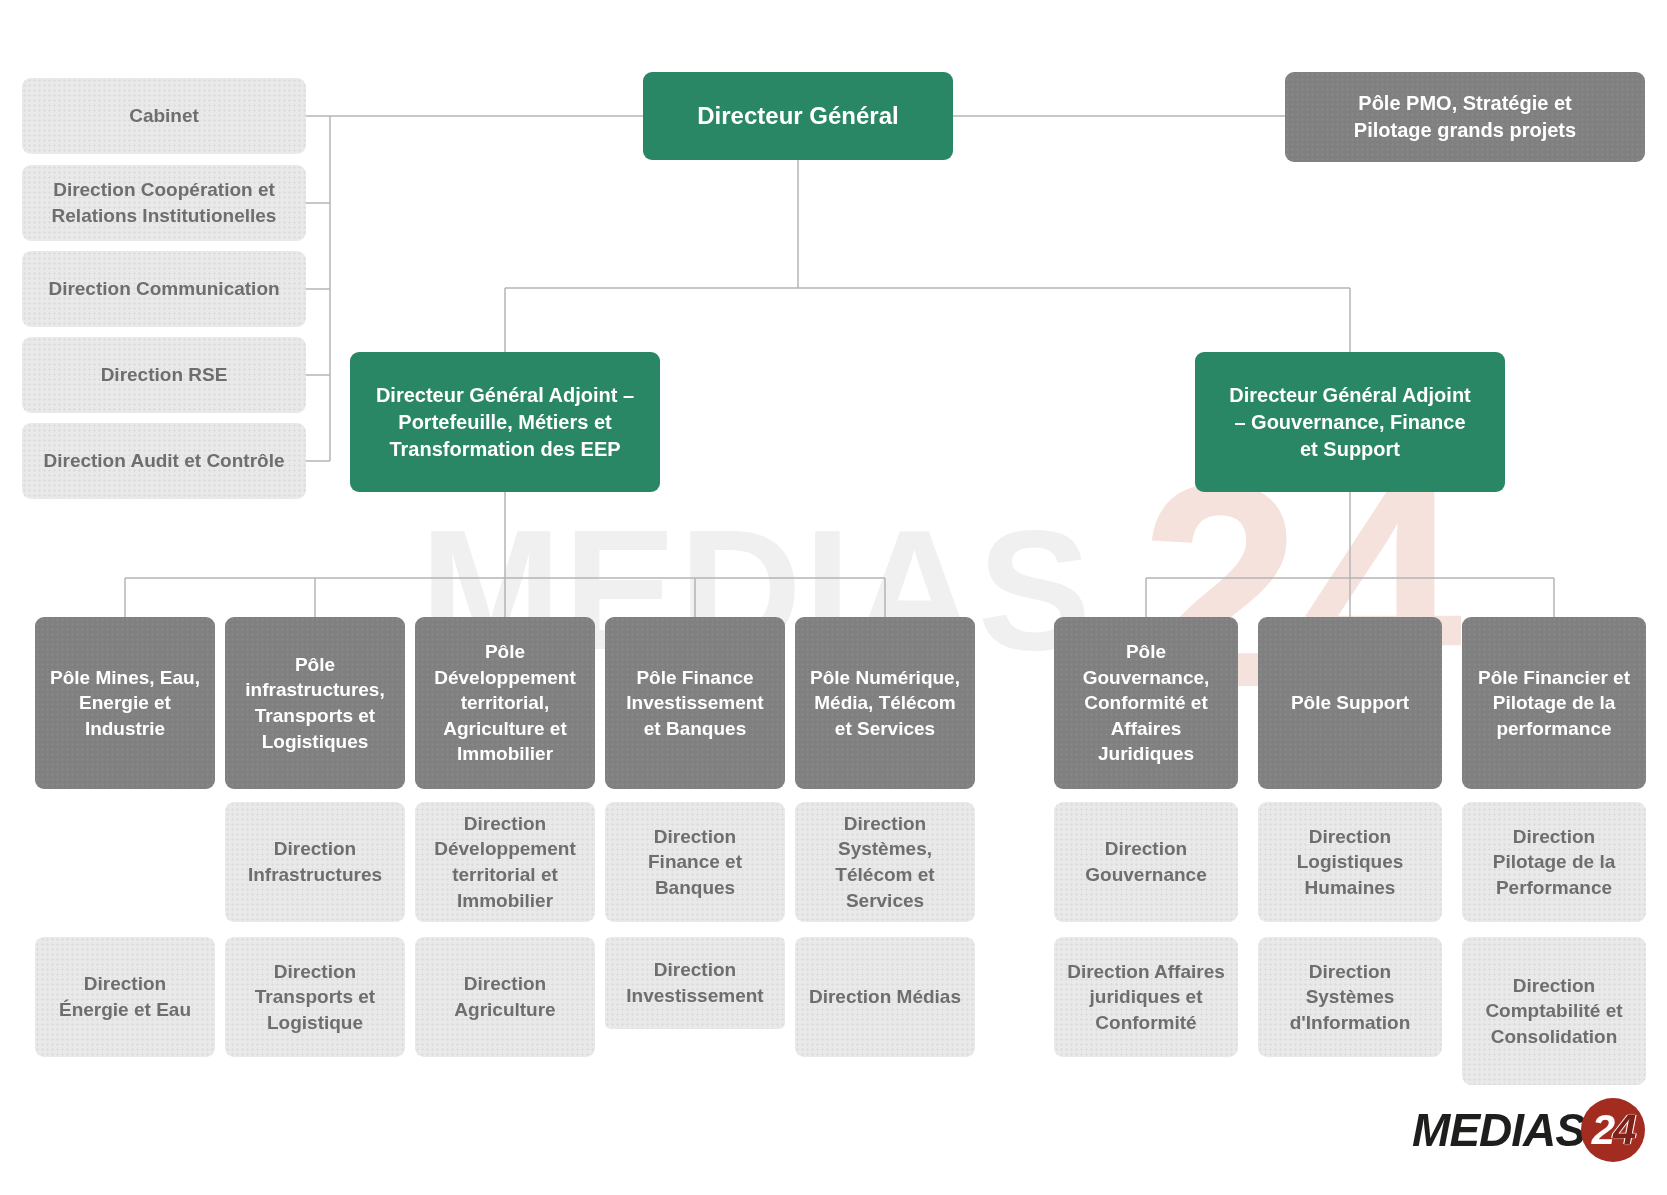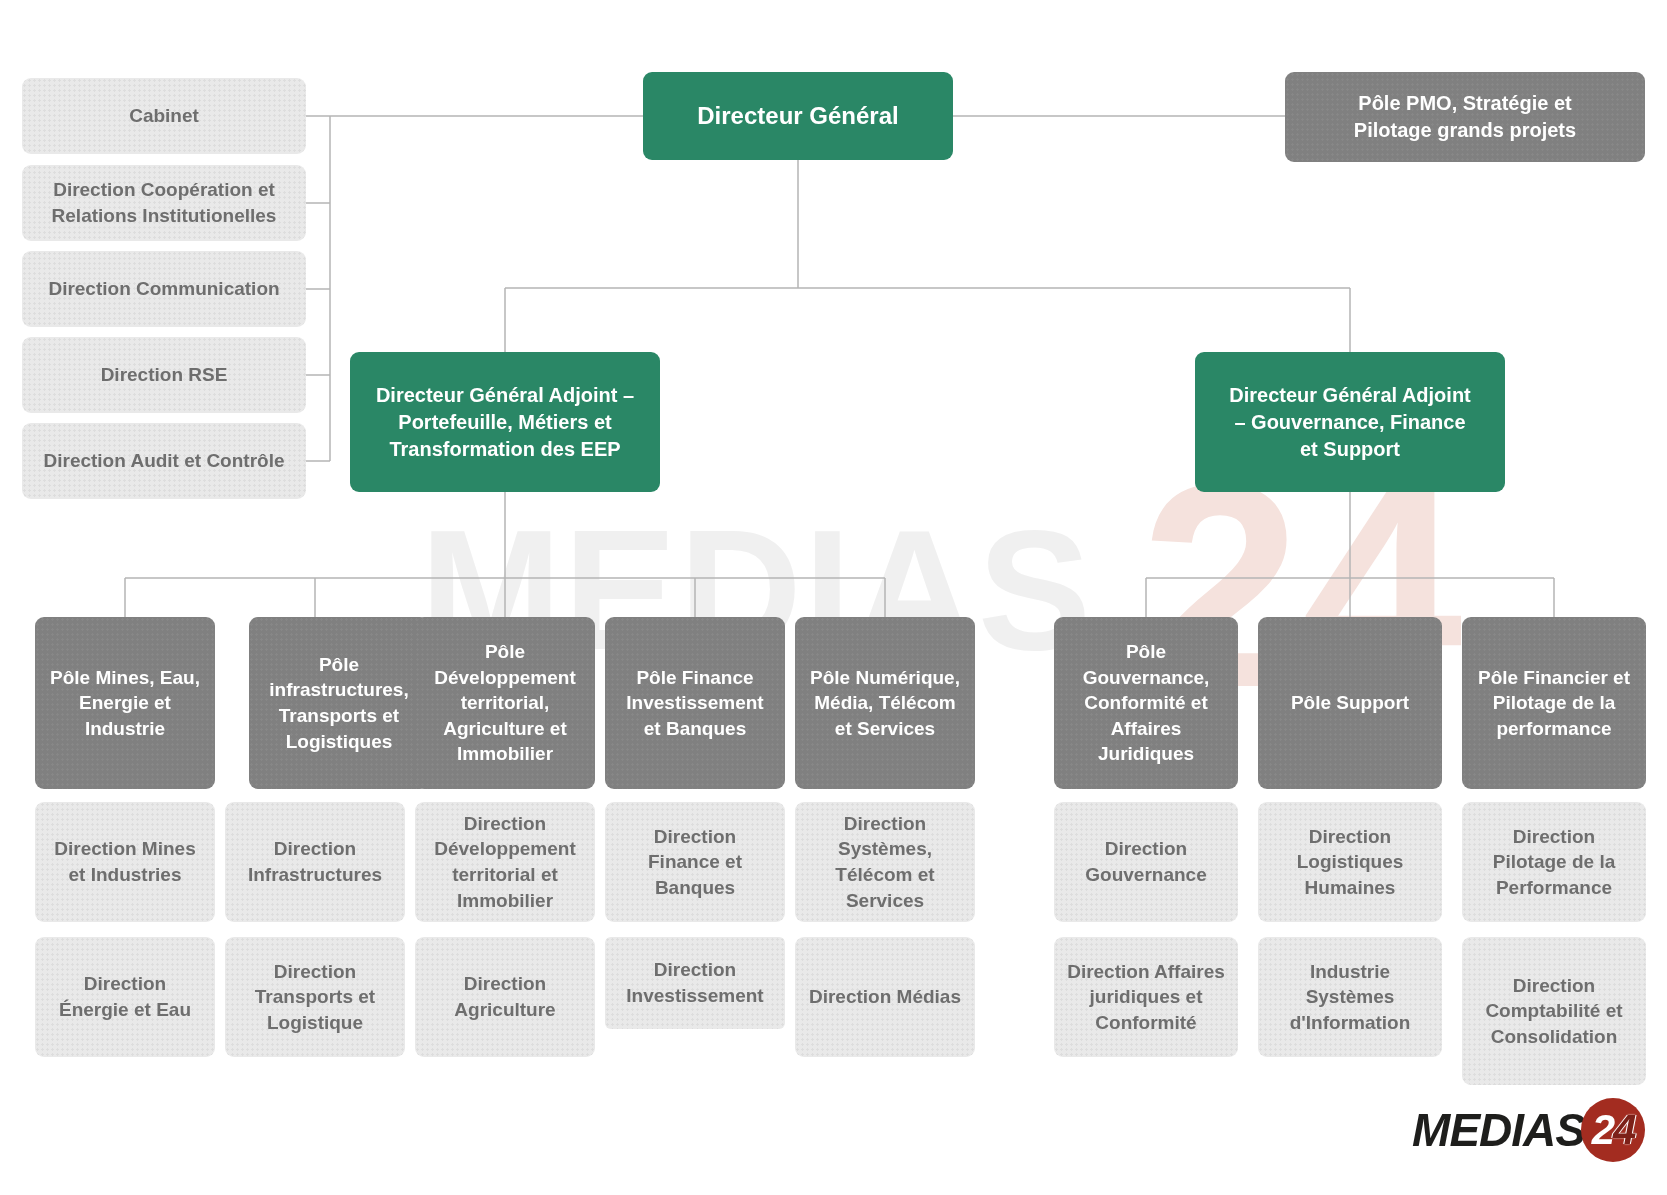--- a/index.html
+++ b/index.html
@@ -84,44 +84,43 @@
   <div class="box light" style="left:22px;top:78px;width:284px;height:76px;">Cabinet</div>
   <div class="box light" style="left:22px;top:165px;width:284px;height:76px;">Direction Coopération et Relations Institutionelles</div>
   <div class="box light" style="left:22px;top:251px;width:284px;height:76px;">Direction Communication</div>
   <div class="box light" style="left:22px;top:337px;width:284px;height:76px;">Direction RSE</div>
   <div class="box light" style="left:22px;top:423px;width:284px;height:76px;">Direction Audit et Contrôle</div>
 
   <div class="box green" style="left:350px;top:352px;width:310px;height:140px;font-size:20px;padding:8px 16px;">Directeur Général Adjoint – Portefeuille, Métiers et Transformation des EEP</div>
   <div class="box green" style="left:1195px;top:352px;width:310px;height:140px;font-size:20px;padding:8px 34px;">Directeur Général Adjoint – Gouvernance, Finance et Support</div>
 
   <div class="box dark" style="left:35px;top:617px;width:180px;height:172px;">Pôle Mines, Eau, Energie et Industrie</div>
-  <div class="box dark" style="left:225px;top:617px;width:180px;height:172px;margin-left:24px;">Pôle infrastructures, Transports et Logistiques</div>
+  <div class="box dark" style="left:225px;top:617px;width:180px;height:172px;">Pôle infrastructures, Transports et Logistiques</div>
   <div class="box dark" style="left:415px;top:617px;width:180px;height:172px;">Pôle Développement territorial, Agriculture et Immobilier</div>
   <div class="box dark" style="left:605px;top:617px;width:180px;height:172px;">Pôle Finance Investissement et Banques</div>
   <div class="box dark" style="left:795px;top:617px;width:180px;height:172px;">Pôle Numérique, Média, Télécom et Services</div>
   <div class="box dark" style="left:1054px;top:617px;width:184px;height:172px;">Pôle Gouvernance, Conformité et Affaires Juridiques</div>
   <div class="box dark" style="left:1258px;top:617px;width:184px;height:172px;">Pôle Support</div>
   <div class="box dark" style="left:1462px;top:617px;width:184px;height:172px;">Pôle Financier et Pilotage de la performance</div>
 
-  <div class="box light" style="left:35px;top:802px;width:180px;height:120px;">Direction Mines et Industries</div>
   <div class="box light" style="left:225px;top:802px;width:180px;height:120px;">Direction Infrastructures</div>
   <div class="box light" style="left:415px;top:802px;width:180px;height:120px;">Direction Développement territorial et Immobilier</div>
   <div class="box light" style="left:605px;top:802px;width:180px;height:120px;">Direction Finance et Banques</div>
   <div class="box light" style="left:795px;top:802px;width:180px;height:120px;">Direction Systèmes, Télécom et Services</div>
   <div class="box light" style="left:1054px;top:802px;width:184px;height:120px;">Direction Gouvernance</div>
   <div class="box light" style="left:1258px;top:802px;width:184px;height:120px;">Direction Logistiques Humaines</div>
   <div class="box light" style="left:1462px;top:802px;width:184px;height:120px;">Direction Pilotage de la Performance</div>
 
   <div class="box light" style="left:35px;top:937px;width:180px;height:120px;">Direction Énergie et Eau</div>
   <div class="box light" style="left:225px;top:937px;width:180px;height:120px;">Direction Transports et Logistique</div>
   <div class="box light" style="left:415px;top:937px;width:180px;height:120px;">Direction Agriculture</div>
   <div class="box light" style="left:605px;top:937px;width:180px;height:92px;border-radius:6px;">Direction Investissement</div>
   <div class="box light" style="left:795px;top:937px;width:180px;height:120px;">Direction Médias</div>
   <div class="box light" style="left:1054px;top:937px;width:184px;height:120px;">Direction Affaires juridiques et Conformité</div>
-  <div class="box light" style="left:1258px;top:937px;width:184px;height:120px;">Industrie Systèmes d'Information</div>
+  <div class="box light" style="left:1258px;top:937px;width:184px;height:120px;">Direction Systèmes d'Information</div>
   <div class="box light" style="left:1462px;top:937px;width:184px;height:148px;">Direction Comptabilité et Consolidation</div>
 
   <div class="logo">
     <span class="logo-text">MEDIAS</span>
     <span class="logo-circle">
       <span class="logo-num">
         <span class="n2">2</span><span class="n4">4</span>
       </span>
     </span>
   </div>

